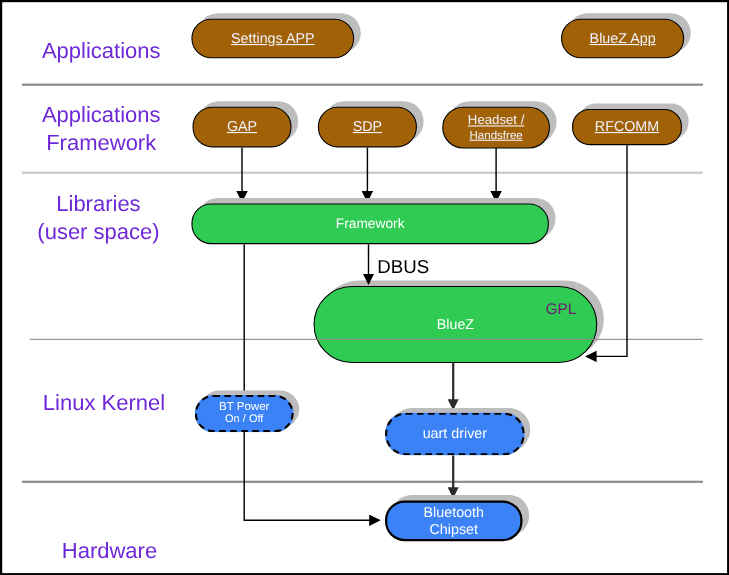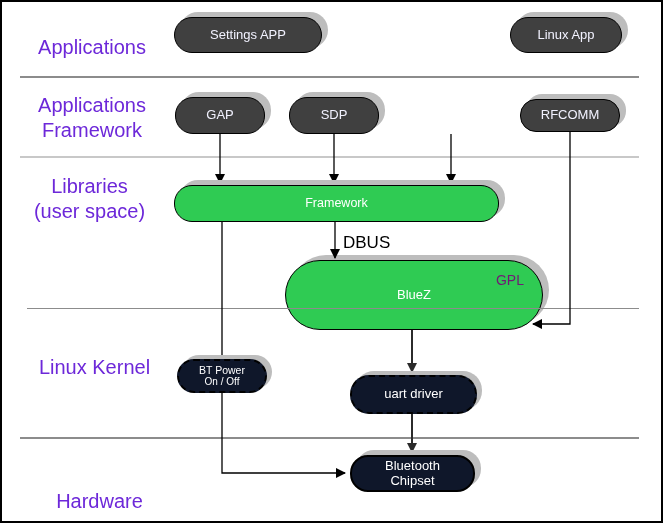--- a/index.html
+++ b/index.html
@@ -16,23 +16,23 @@
   .sep1{top:74px;height:2px;background:#8c8c8c;}
   .sep2{top:154px;height:2px;background:#c8c8c8;}
   .sep3{top:306px;height:1px;background:#8c8c8c;left:25px;width:612px;}
   .sep4{top:435px;height:2px;background:#8c8c8c;}
   svg.edges{position:absolute;left:0;top:0;z-index:4;}
   .pill{
     position:absolute;display:flex;flex-direction:column;align-items:center;
     justify-content:center;box-sizing:border-box;color:#f2f2ff;text-align:center;
     box-shadow:6px -5px 0 0 #bdbdbd;z-index:5;line-height:1.15;
   }
-  .blue{background:#404040;border:1.5px solid #000;font-size:13px;}
+  .blue{background:#a16207;border:1.5px solid #000;font-size:13px;text-decoration:underline;}
   .green{background:#2fcb53;border:1.5px solid #000;color:#fff;font-size:13px;}
-  .red{background:#0f172a;color:#fff;font-size:13px;}
+  .red{background:#3b82f6;color:#fff;font-size:13px;}
   .dashed{border:2px dashed #000;}
   .solid-red{border:2px solid #000;}
   .bluez-pill{z-index:1;}
   .badge-gpl{position:absolute;right:18px;top:11px;color:#701a75;font-size:14px;}
   .edge-label{position:absolute;color:#000;font-size:17px;z-index:6;}
   .sub{font-size:10.5px;}
   .sub2{font-size:10px;}
 </style>
 </head>
 <body>
@@ -77,28 +77,32 @@
     <span>Libraries</span><br>
     <span>(user space)</span>
   </div>
   <div class="layer-label" style="left:20px;top:353px;width:145px;">Linux Kernel</div>
   <div class="layer-label" style="left:30px;top:487px;width:135px;">Hardware</div>
 
   <div class="pill blue" style="left:172px;top:15px;width:148px;height:36px;border-radius:18px;">
     <span>Settings APP</span>
   </div>
   <div class="pill blue" style="left:508px;top:15px;width:112px;height:36px;border-radius:18px;">
-    <span>Linux App</span>
+    <span>BlueZ App</span>
   </div>
 
   <div class="pill blue" style="left:173px;top:95px;width:90px;height:37px;border-radius:18px;">
     <span>GAP</span>
   </div>
   <div class="pill blue" style="left:287px;top:95px;width:90px;height:37px;border-radius:18px;">
     <span>SDP</span>
+  </div>
+  <div class="pill blue" style="left:400px;top:95px;width:98px;height:38px;border-radius:19px;font-size:12px;">
+    <span>Headset /</span>
+    <span class="sub">Handsfree</span>
   </div>
   <div class="pill blue" style="left:518px;top:97px;width:100px;height:33px;border-radius:16px;">
     <span>RFCOMM</span>
   </div>
 
   <div class="pill green" style="left:172px;top:183px;width:325px;height:37px;border-radius:18px;font-size:12.5px;">
     <span>Framework</span>
   </div>
 
   <div class="pill red dashed" style="left:175px;top:357px;width:90px;height:34px;border-radius:17px;box-shadow:5px -4px 0 0 #bdbdbd;">

